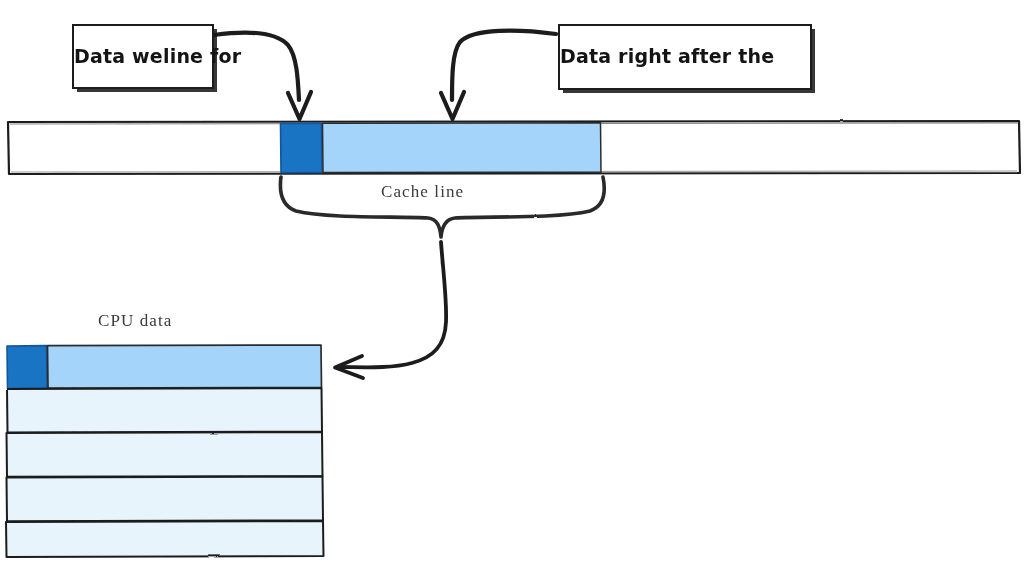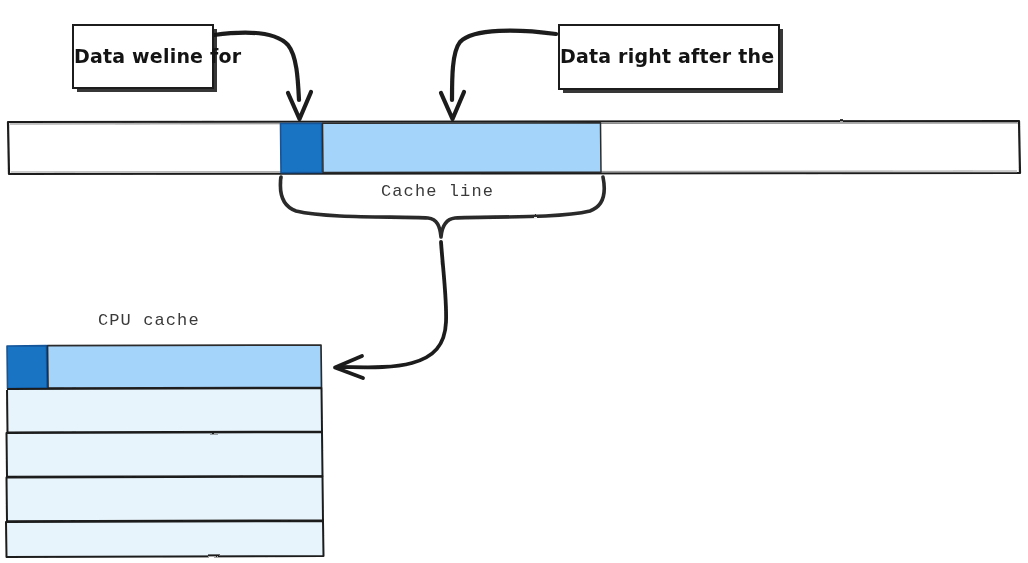--- a/index.html
+++ b/index.html
@@ -38,25 +38,25 @@
   .label-line {
     font-family: "DejaVu Sans", sans-serif;
     font-size: 19px;
     font-weight: 700;
     color: #141414;
     line-height: 1.35;
     letter-spacing: 0.2px;
     white-space: nowrap;
   }
   #label-asked { left: 72px; top: 4px; width: 142px; height: 65px; }
-  #label-after { left: 558px; top: 4px; width: 222px; height: 66px; }
+  #label-after { left: 558px; top: 4px; width: 254px; height: 66px; }
 
   .sketch-text {
     position: absolute;
-    font-family: Liberation Mono, monospace;
+    font-family: Liberation Serif, serif;
     font-size: 17px;
     font-weight: 400;
     color: #3a3a3a;
     letter-spacing: 1.1px;
     white-space: nowrap;
     z-index: 6;
   }
   #cacheline-label { left: 381px; top: 182px; }
   #cpucache-label { left: 98px; top: 311px; }
 </style>
@@ -144,15 +144,15 @@
     <span class="label-line">Data we</span>
     <span class="label-line">line for</span>
   </div>
 
   <div class="label-box" id="label-after">
     <span class="label-line">Data right after the</span>
   </div>
 
   <div class="sketch-text" id="cacheline-label">Cache line</div>
 
-  <div class="sketch-text" id="cpucache-label">CPU cache</div>
+  <div class="sketch-text" id="cpucache-label">CPU data</div>
 
 </div>
 
 </body></html>

